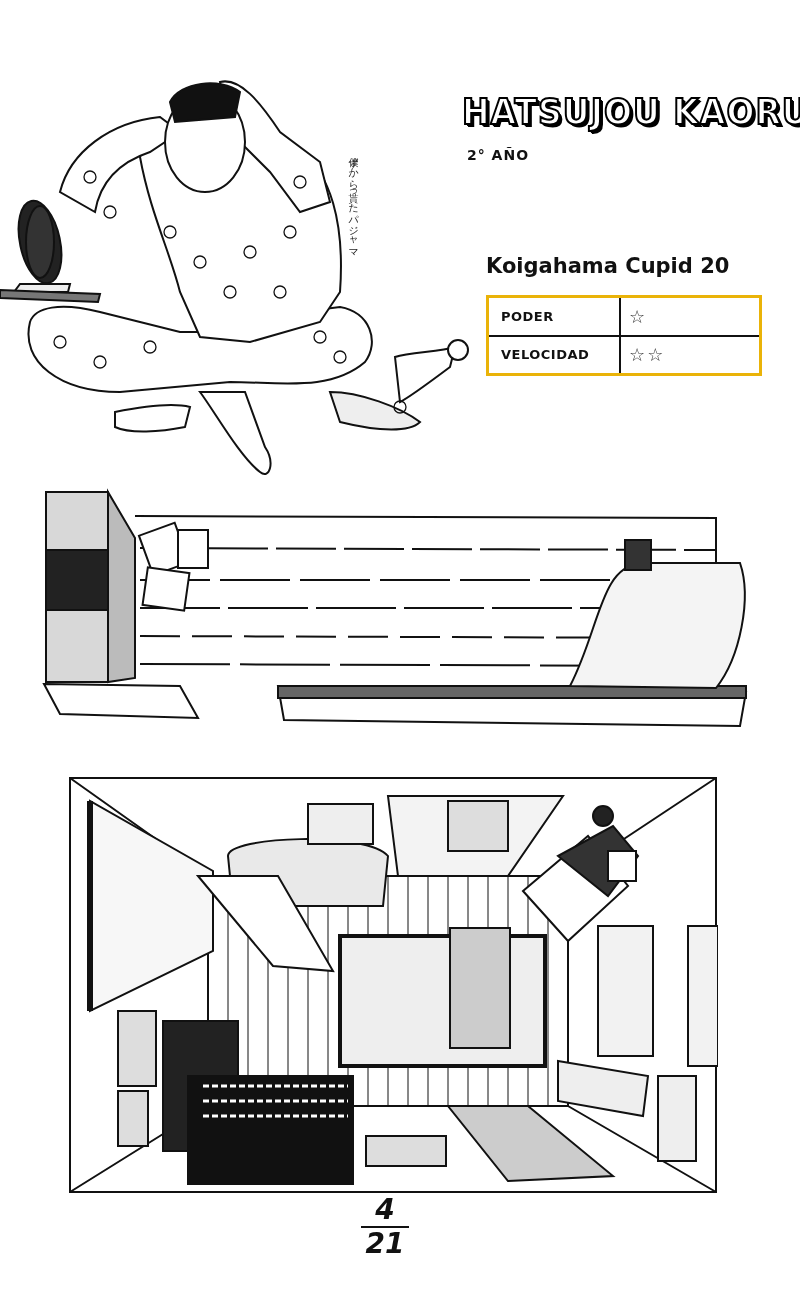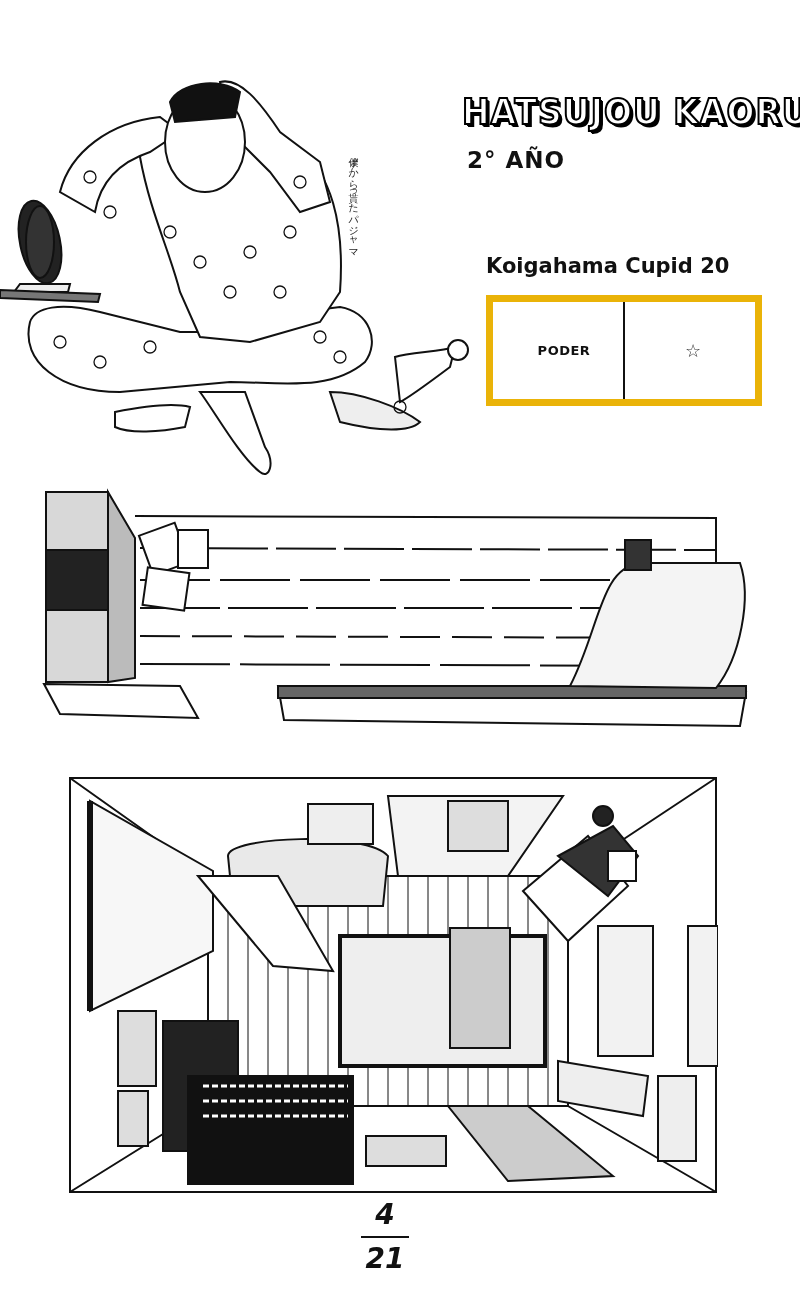--- a/index.html
+++ b/index.html
@@ -1,30 +1,30 @@
 <!DOCTYPE html>
 <html><head>
 <meta charset="utf-8">
 <style>
   html,body{margin:0;padding:0;background:#fff;}
   body{width:800px;height:1295px;position:relative;overflow:hidden;font-family:"DejaVu Sans",sans-serif;color:#111;}
   .abs{position:absolute;}
   
   .title{left:462px;top:92px;font-family:"DejaVu Sans",sans-serif;font-weight:bold;font-size:33px;letter-spacing:1px;color:#fff;
     -webkit-text-stroke:2px #000;text-shadow:3px 3px 0 #000,2px 2px 0 #000;white-space:nowrap;transform:scaleY(1.05);}
-  .year{left:467px;top:147px;font-size:23px;font-weight:bold;letter-spacing:1px;white-space:nowrap;}
+  .year{left:467px;top:147px;font-size:14px;font-weight:bold;letter-spacing:1px;white-space:nowrap;}
   .team{left:486px;top:254px;font-family:"DejaVu Sans",sans-serif;font-weight:bold;font-size:21px;white-space:nowrap;}
   
-  table.stats{position:absolute;left:486px;top:295px;width:276px;height:111px;border-collapse:collapse;border:7px solid #eab308;text-align:center;}
+  table.stats{position:absolute;left:486px;top:295px;width:276px;height:81px;border-collapse:collapse;border:3px solid #eab308;}
   table.stats td{border:2.5px solid #111;height:33px;padding:0;vertical-align:middle;}
   table.stats td.lbl{width:118px;padding-left:12px;font-size:13px;font-weight:bold;letter-spacing:.5px;}
   table.stats td.val{padding-left:8px;font-size:18px;letter-spacing:2px;color:#333;}
   
   .illus{position:absolute;}
-  .page-num{left:355px;top:1195px;width:60px;text-align:center;font-weight:bold;font-style:italic;font-size:28px;line-height:40px;}
+  .page-num{left:355px;top:1195px;width:60px;text-align:center;font-weight:bold;font-style:italic;font-size:28px;line-height:30px;}
   .page-num .bar{display:block;height:2px;background:#111;margin:1px 6px;}
   .jp{left:348px;top:150px;font-size:10px;writing-mode:vertical-rl;line-height:11px;color:#222;}
 </style>
 </head>
 <body>
 
 <svg class="illus" style="left:0;top:62px" width="470" height="425" viewBox="0 0 470 425">
 
   <g stroke="#111" fill="none" stroke-width="2">
     <ellipse cx="40" cy="180" rx="20" ry="42" fill="#222" transform="rotate(-12 40 180)"></ellipse>
@@ -76,20 +76,24 @@
 
 <div class="abs title">HATSUJOU KAORU</div>
 <div class="abs year">2° AÑO</div>
 <div class="abs team">Koigahama Cupid 20</div>
 
 <table class="stats">
   <tbody>
       <tr>
     <td class="lbl">PODER</td>
     <td class="val">☆</td>
+  </tr>
+  <tr>
+    <td class="lbl">VELOCIDAD</td>
+    <td class="val">☆☆</td>
   </tr>
 </tbody>
   </table>
 
 <svg class="illus" style="left:40px;top:488px" width="710" height="245" viewBox="0 0 710 245">
   <g stroke="#111" stroke-width="2" fill="none">
 
     <rect x="6" y="4" width="62" height="190" fill="#d8d8d8"></rect>
     <rect x="6" y="62" width="62" height="60" fill="#222"></rect>
     <path d="M68 4 L95 50 L95 190 L68 194 Z" fill="#bbb"></path>

